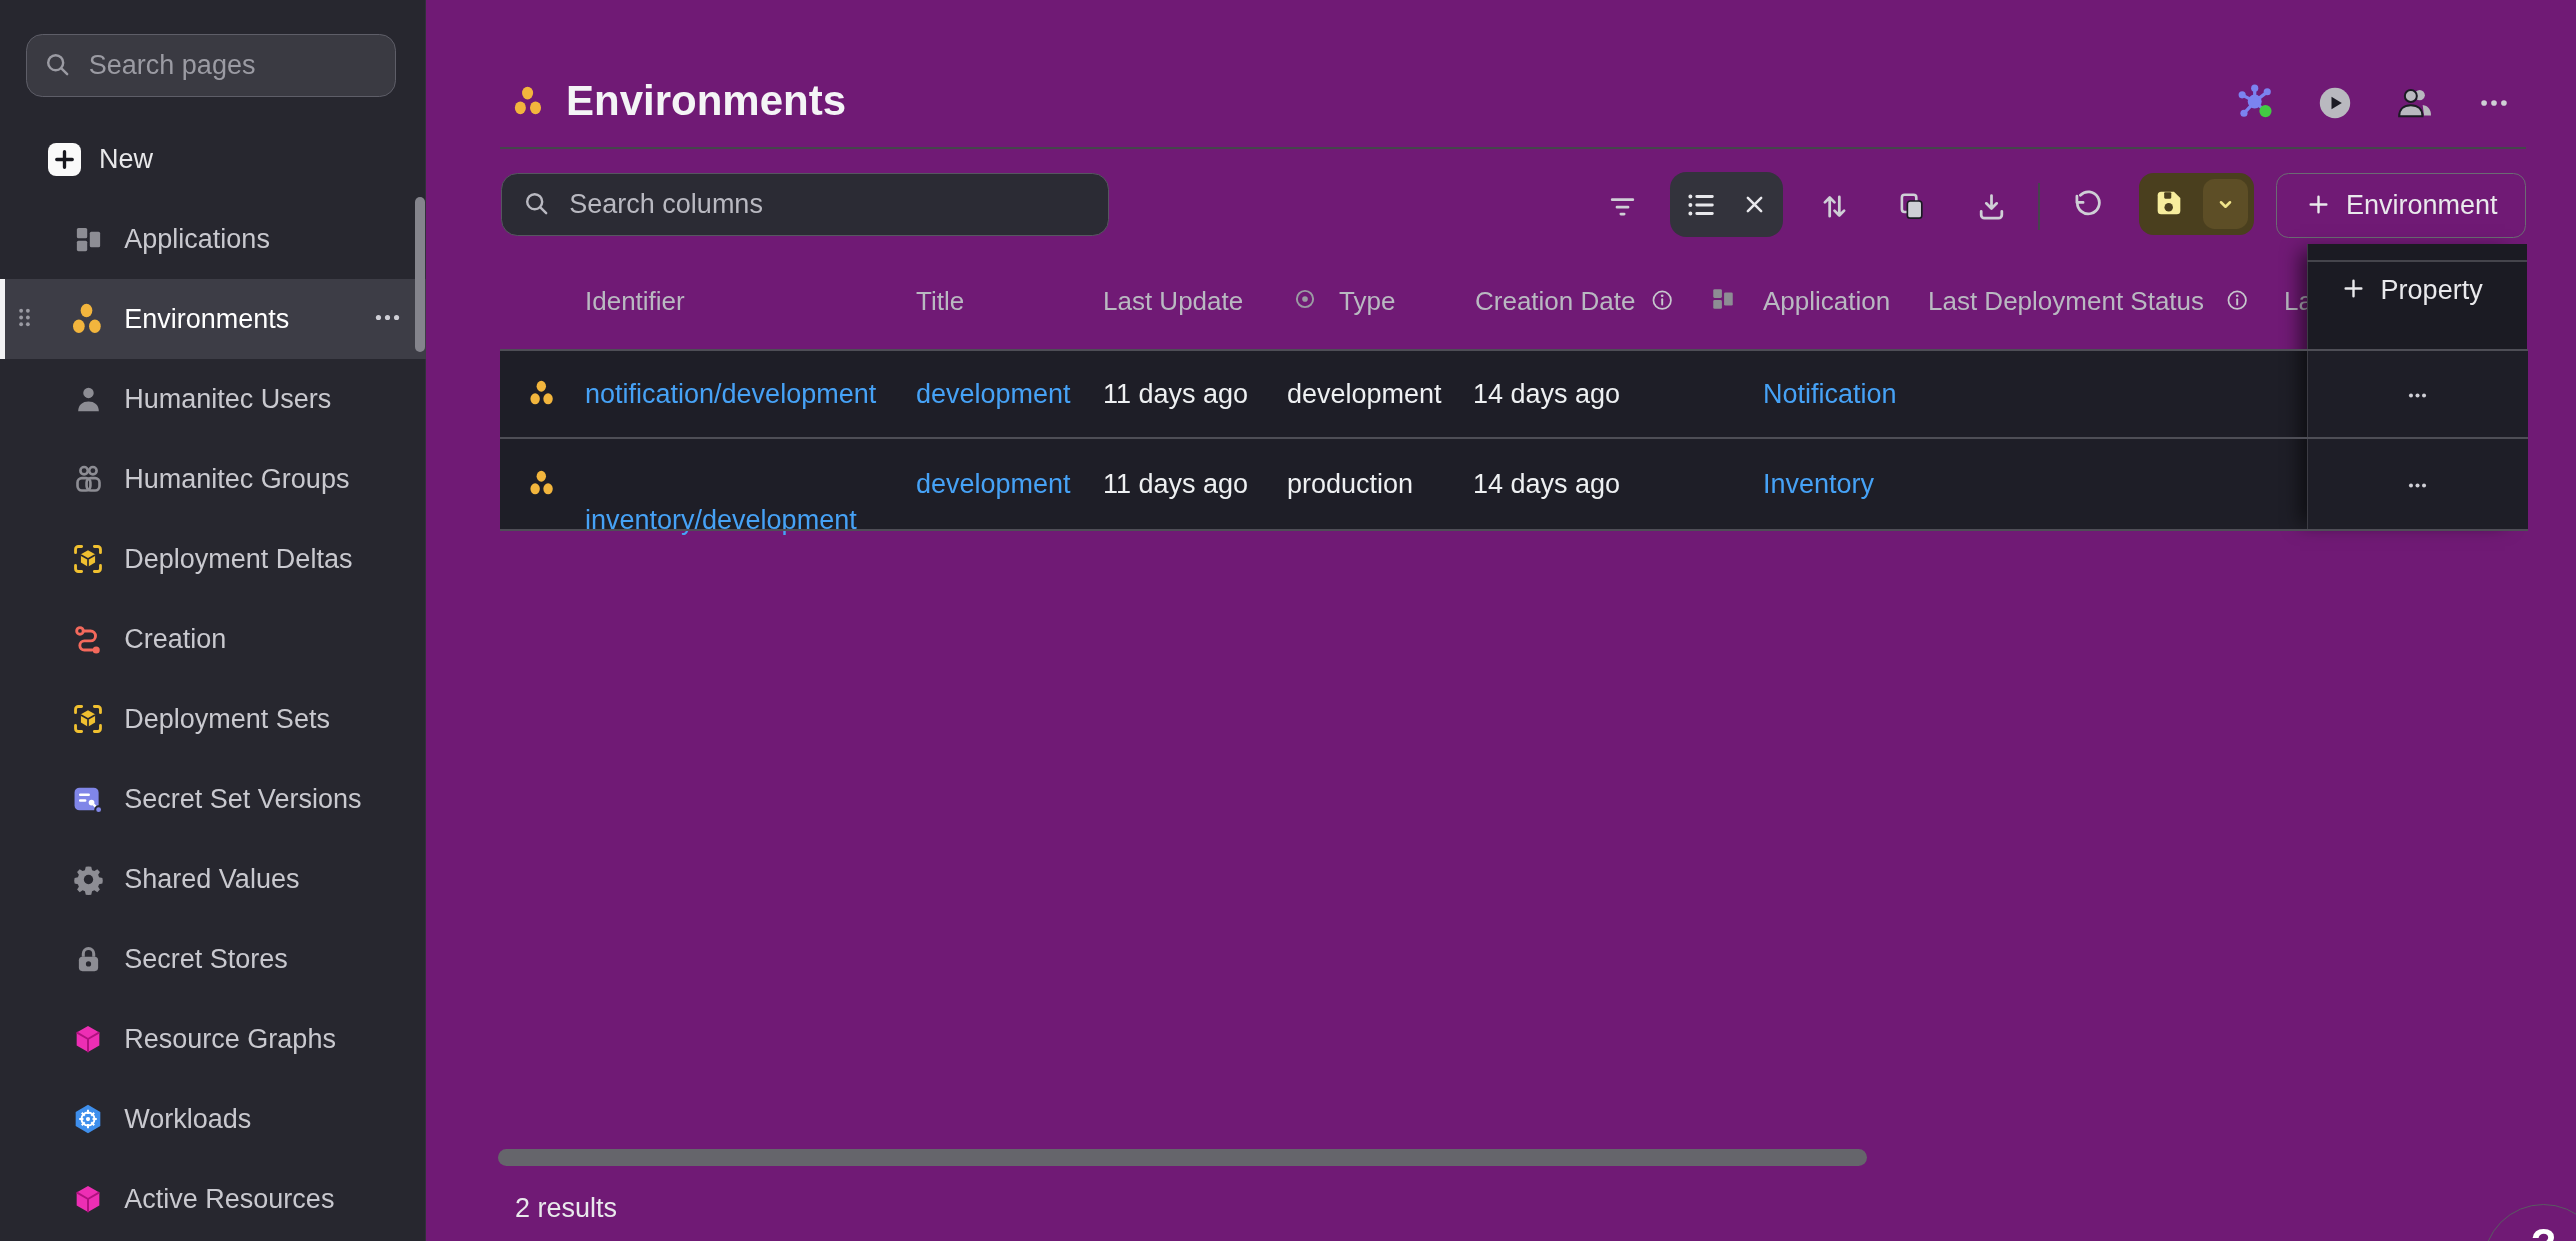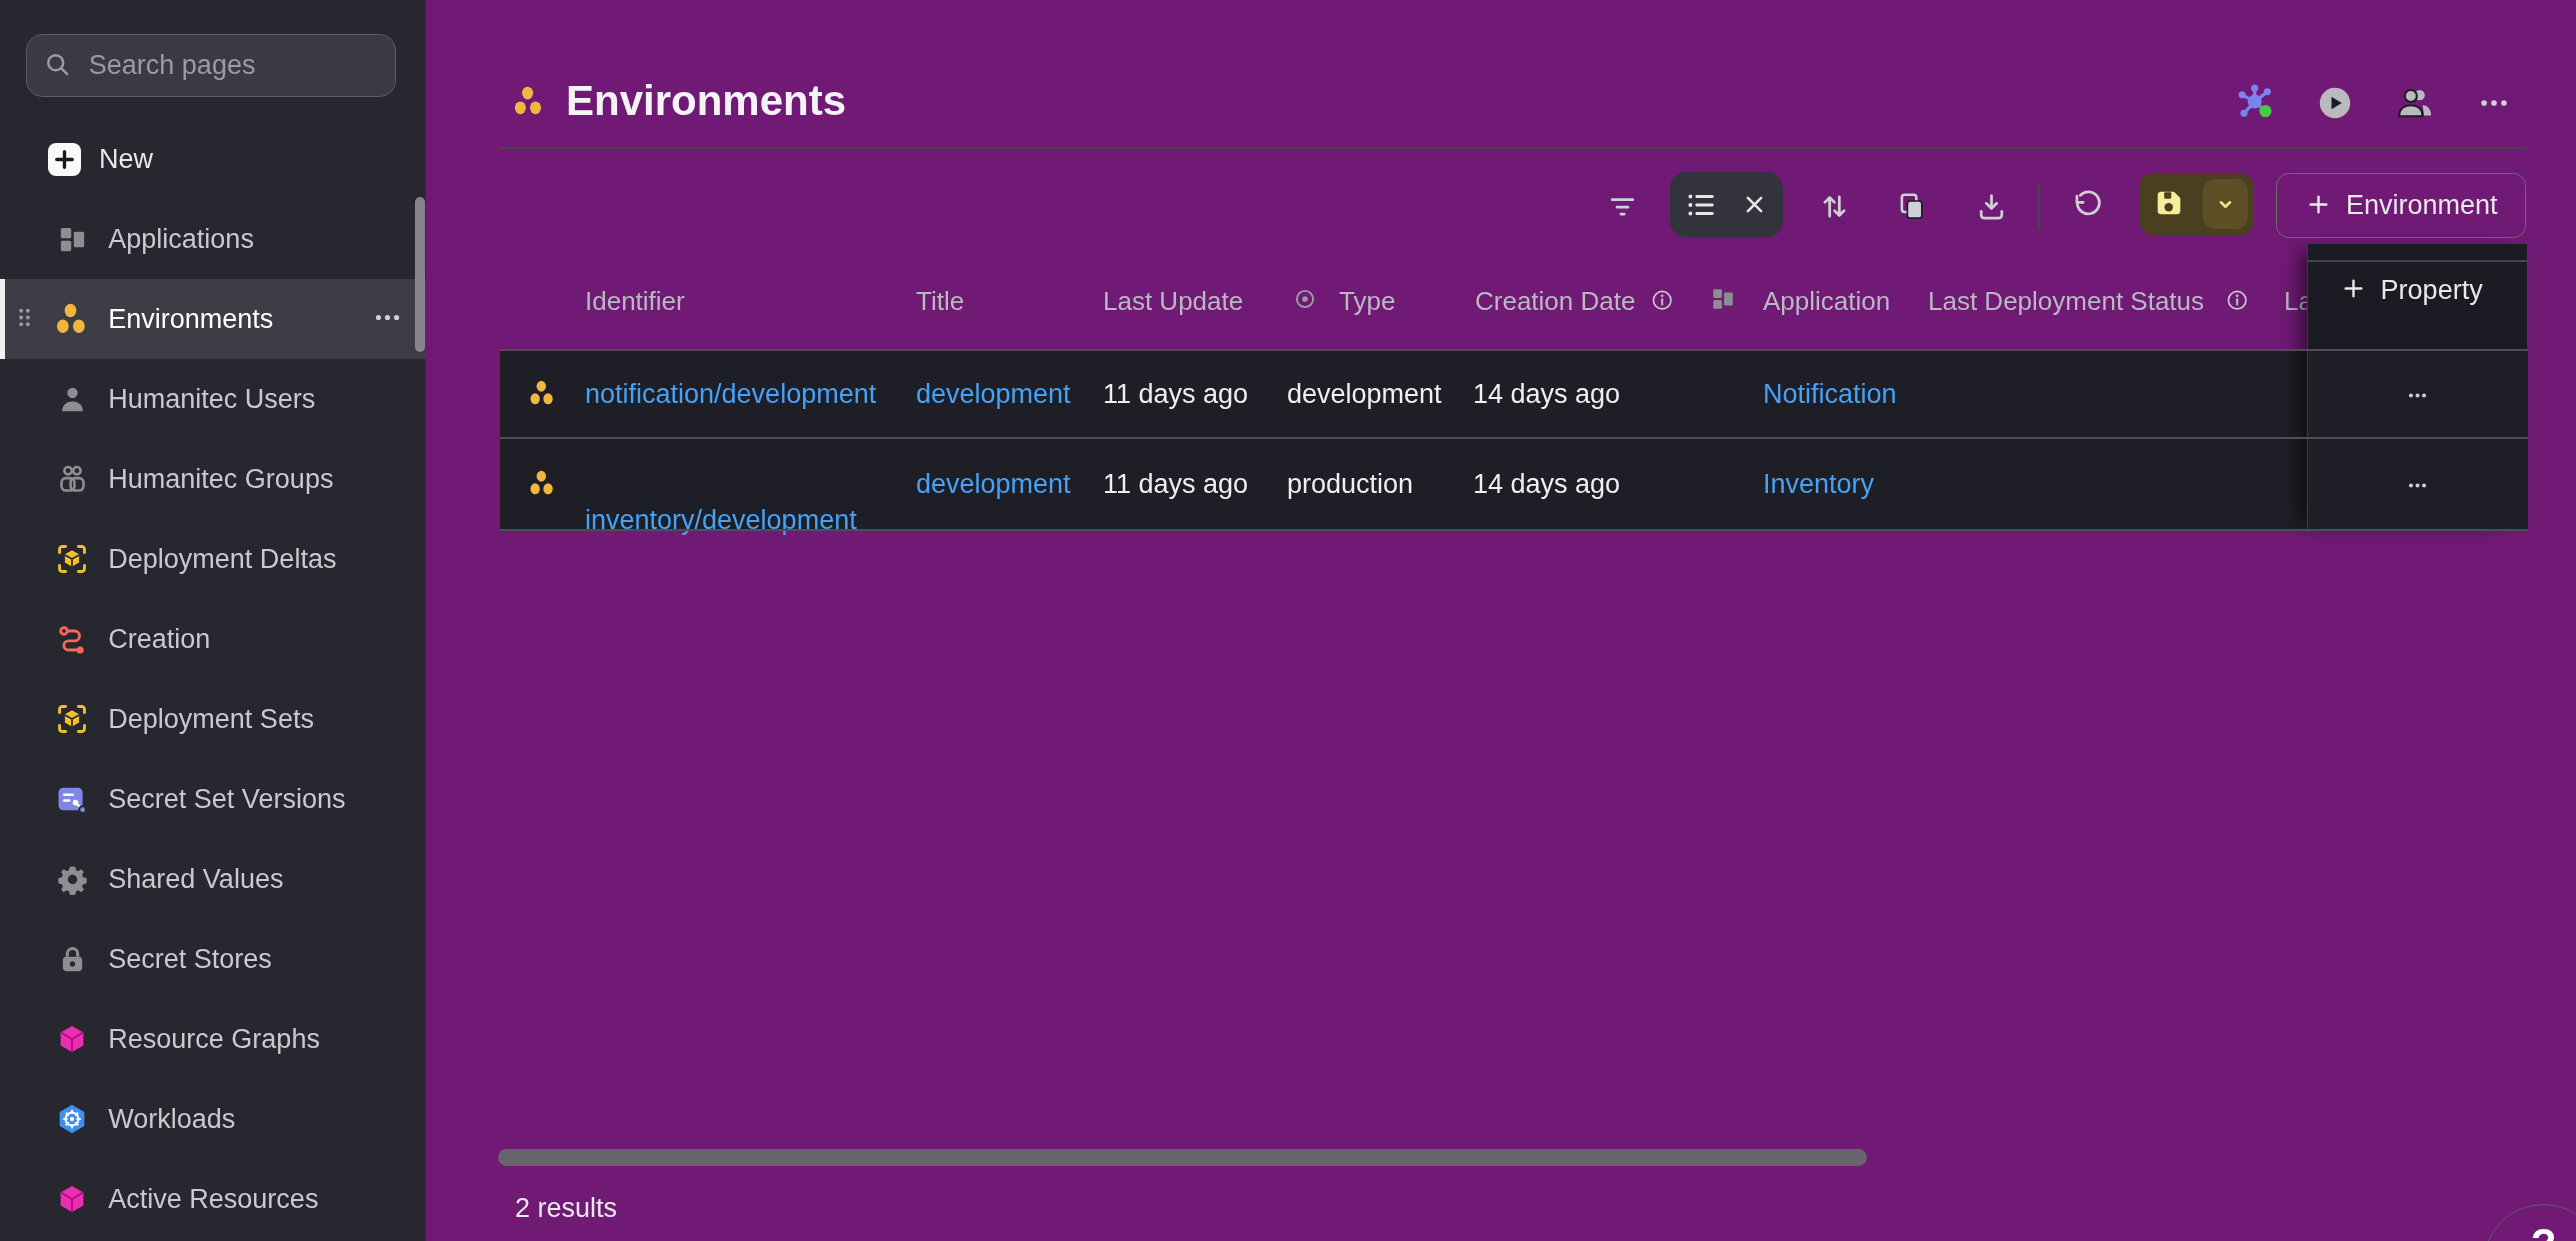--- a/index.html
+++ b/index.html
@@ -13,21 +13,21 @@
         background:#3a3a42;border:1.8px solid #5e5e68;box-sizing:border-box;display:flex;
         align-items:center;gap:14.5px;padding:0 16.3px;}
   .sbox input{flex:1;min-width:0;background:transparent;border:none;outline:none;color:#dcdce2;
         font-size:27px;font-family:inherit;}
   .sbox input::placeholder{color:#9b9ba3;}
   .newrow{position:absolute;left:0;top:134px;width:426px;height:51px;display:flex;align-items:center;
         gap:18px;padding-left:48px;box-sizing:border-box;cursor:pointer;}
   .newic{width:33px;height:33px;border-radius:8.1px;background:#fafafa;display:flex;align-items:center;justify-content:center;}
   .newlabel{font-size:27px;color:#e8e8ea;}
   .slist{position:absolute;left:0;top:199px;width:426px;}
-  .sitem{height:80px;display:flex;align-items:center;gap:16.3px;padding-left:52px;box-sizing:border-box;
+  .sitem{height:80px;display:flex;align-items:center;gap:16.3px;padding-left:68px;box-sizing:border-box;
         cursor:pointer;position:relative;}
   .sic{width:40px;display:flex;justify-content:center;flex:none;}
   .slabel{font-size:27px;color:#c9c9cf;white-space:nowrap;}
   .sitem.sel{background:#3d3d46;}
   .sitem.sel .slabel{color:#ffffff;}
   .selbar{position:absolute;left:0;top:0;bottom:0;width:4.5px;background:#f2f2f4;}
   .drag{position:absolute;left:11px;top:50%;transform:translateY(-50%);}
   .sell{position:absolute;right:23.5px;top:50%;transform:translateY(-50%);cursor:pointer;}
   .sscroll{position:absolute;left:415px;top:197px;width:10px;height:155px;border-radius:5.4px;background:#84848c;cursor:pointer;}
   
@@ -323,20 +323,29 @@
   <div class="abs iconbtn" style="left:2468px;top:77px;">
     <svg viewBox="0 0 24 24" width="34" height="34" fill="#cfcfd6">
         <circle cx="5" cy="12" r="2"></circle>
         <circle cx="12" cy="12" r="2"></circle>
         <circle cx="19" cy="12" r="2"></circle>
       </svg>
   </div>
 
   <div class="abs hr" style="left:500px;top:147px;width:2026px;background:#45454c;"></div>
 
+  <div class="tsearch">
+    <span>
+      <svg viewBox="0 0 24 24" width="29" height="29" fill="none" stroke="#b9b9c1" stroke-width="2" stroke-linecap="round">
+          <circle cx="10.5" cy="10.5" r="6.2"></circle>
+          <path d="M15.2 15.2 L20 20"></path>
+        </svg>
+    </span>
+    <input placeholder="Search columns" style="">
+  </div>
 
   <div class="abs iconbtn" style="left:1597px;top:181px;">
     <svg viewBox="0 0 24 24" width="33" height="33" fill="none" stroke="#cfcfd6" stroke-width="2" stroke-linecap="round">
         <path d="M4.5 7h15M8 12.5h8M10.8 17.5h2.4"></path>
       </svg>
   </div>
 
   <div class="groupbtn">
     <span class="iconbtn" style="width:47px;height:47px;">
       <svg viewBox="0 0 24 24" width="34" height="34" fill="none" stroke="#e8e8ec" stroke-width="2" stroke-linecap="round">

